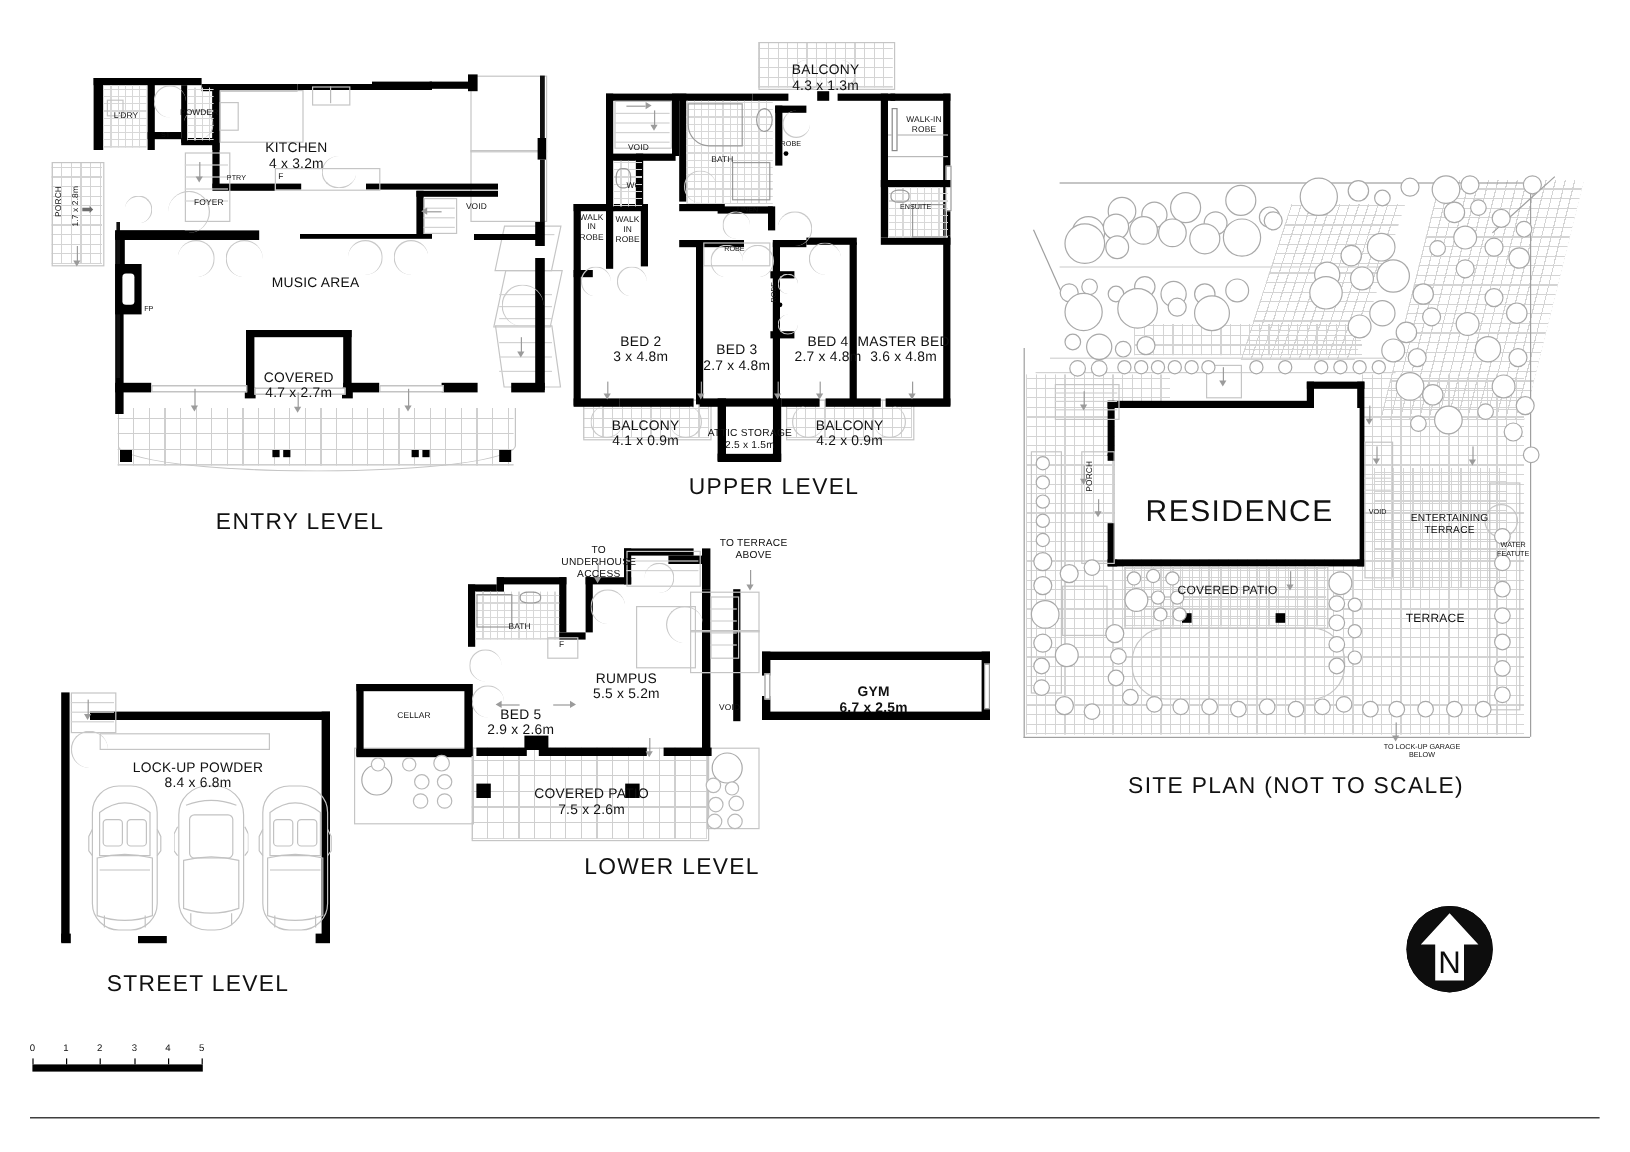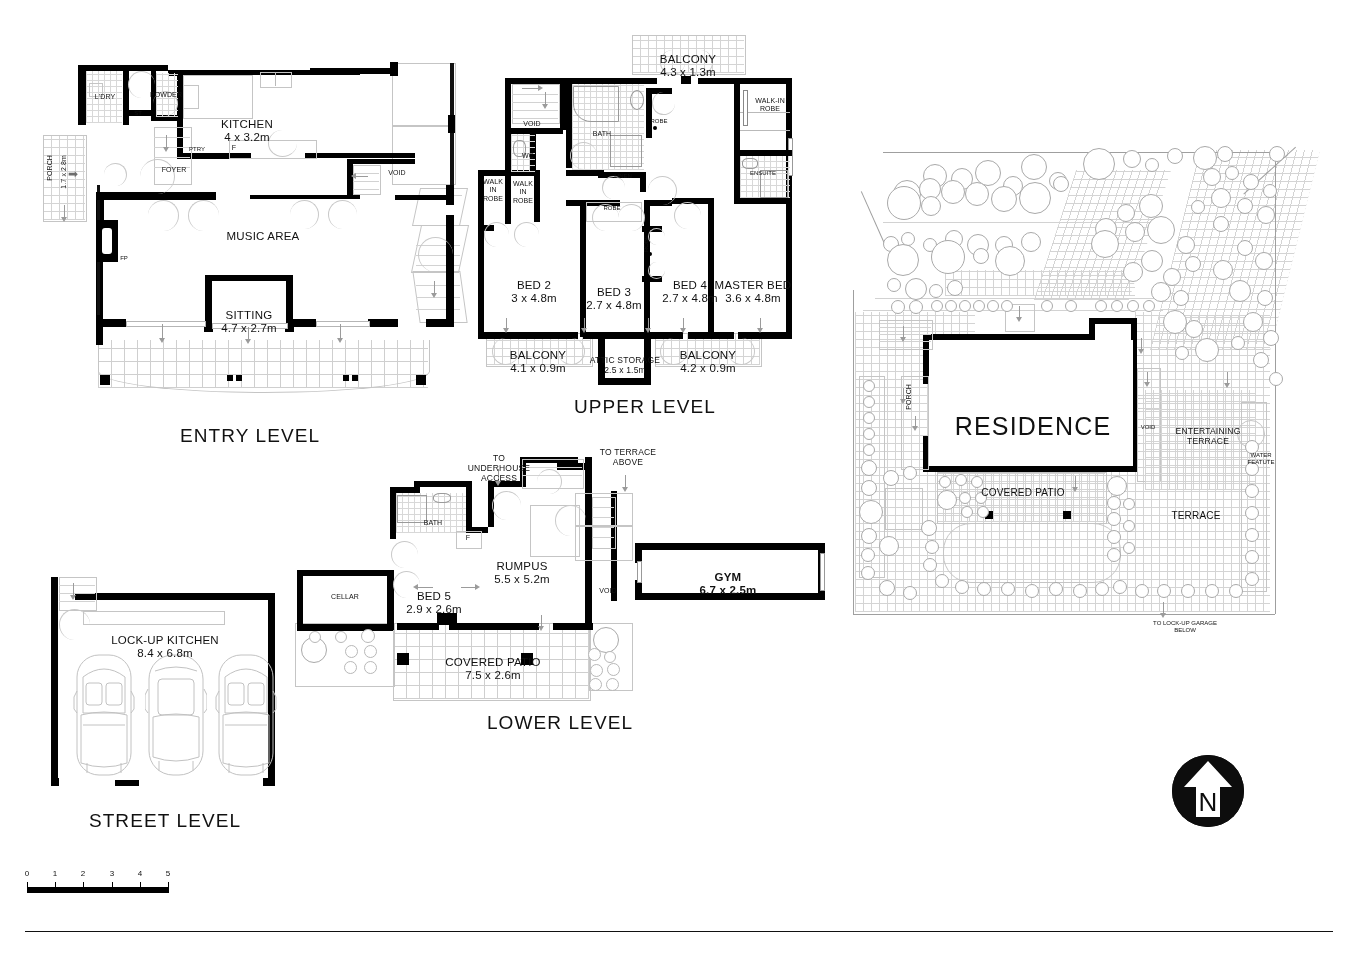--- a/index.html
+++ b/index.html
@@ -232,21 +232,21 @@
   <div class="lbl room-name" style="left:164px;top:49px;width:86px;">
     <span>KITCHEN</span>
     <span class="dim">4 x 3.2m</span>
   </div>
   <div class="lbl xtiny" style="left:142px;top:91px;width:30px;"><span>PTRY</span></div>
   <div class="lbl tiny" style="left:185px;top:89px;width:18px;"><span>F</span></div>
   <div class="lbl tiny" style="left:340px;top:114px;width:34px;"><span>VOID</span></div>
   <div class="lbl room-name" style="left:168px;top:175px;width:110px;"><span>MUSIC AREA</span></div>
   <div class="lbl xtiny" style="left:76px;top:200px;width:16px;"><span>FP</span></div>
   <div class="lbl room-name" style="left:166px;top:240px;width:86px;">
-    <span>SITTING</span>
+    <span>COVERED</span>
     <span class="dim">4.7 x 2.7m</span>
   </div>
 </div>
 <div class="lbl level-title" style="left:160px;top:425px;width:180px;"><span>ENTRY LEVEL</span></div>
 
 <div class="abs" style="left:470px;top:30px;width:340px;height:360px;">
 
   <div class="tile-s" style="left:162px;top:5px;width:112px;height:38px;"></div>
   <div class="outline" style="left:162px;top:5px;width:112px;height:38px;"></div>
 
@@ -598,21 +598,21 @@
       <rect x="33" y="30" width="16" height="22" rx="3"></rect>
       <path d="M8 62 Q31 56 54 62 L54 110 Q31 118 8 110 Z"></path>
       <path d="M10 72 L52 72"></path>
       <path d="M4 38 L1 44 L1 56 L4 60"></path>
       <path d="M58 38 L61 44 L61 56 L58 60"></path>
       <path d="M14 110 L14 120 M48 110 L48 120"></path>
     </svg>
   </div>
 
   <div class="lbl room-name" style="left:60px;top:45px;width:140px;">
-    <span>LOCK-UP KITCHEN</span>
+    <span>LOCK-UP POWDER</span>
     <span class="dim">8.4 x 6.8m</span>
   </div>
 </div>
 <div class="lbl level-title" style="left:70px;top:810px;width:190px;"><span>STREET LEVEL</span></div>
 
 <div class="abs" style="left:845px;top:140px;width:460px;height:510px;">
 
   <div class="tile-s" style="left:10px;top:172px;width:120px;height:300px;"></div>
   <div class="tile-s" style="left:10px;top:300px;width:400px;height:172px;"></div>
   <div class="tile-s" style="left:290px;top:172px;width:135px;height:300px;"></div>
@@ -840,20 +840,21 @@
   <div class="lbl xtiny" style="left:288px;top:284px;width:30px;"><span>VOID</span></div>
   <div class="lbl small" style="left:318px;top:286px;width:90px;"><span>ENTERTAINING
 TERRACE</span></div>
   <div class="lbl xtiny" style="left:392px;top:312px;width:48px;"><span>WATER
 FEATUTE</span></div>
   <div class="lbl mid" style="left:120px;top:347px;width:116px;"><span>COVERED PATIO</span></div>
   <div class="lbl mid" style="left:310px;top:370px;width:82px;"><span>TERRACE</span></div>
   <div class="lbl xtiny" style="left:275px;top:480px;width:130px;"><span>TO LOCK-UP GARAGE
 BELOW</span></div>
 </div>
+<div class="lbl level-title" style="left:920px;top:645px;width:320px;"><span>SITE PLAN (NOT TO SCALE)</span></div>
 
 <div class="compass" style="left:1172px;top:755px;">
   <svg width="72" height="72" viewBox="0 0 72 72">
     <circle cx="36" cy="36" r="36" fill="#0d0d0d"></circle>
     <polygon points="36,6 60,32 48,32 48,62 24,62 24,32 12,32" fill="#ffffff"></polygon>
     <text x="36" y="56" font-family="Liberation Sans, sans-serif" font-size="26" fill="#0d0d0d" text-anchor="middle">N</text>
   </svg>
 </div>
 
 <div class="abs" style="left:24px;top:865px;width:160px;height:40px;">

